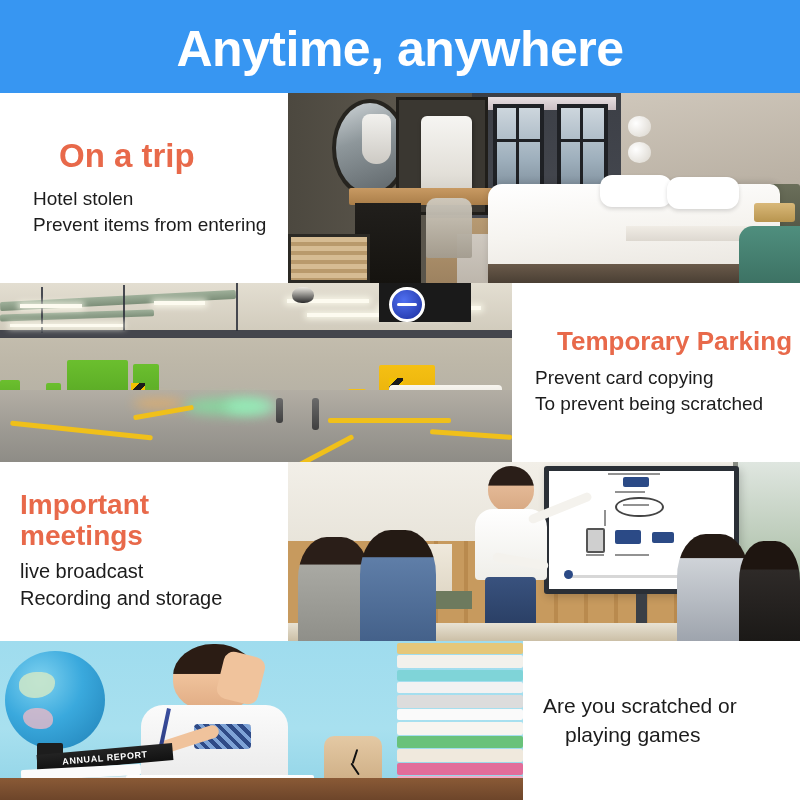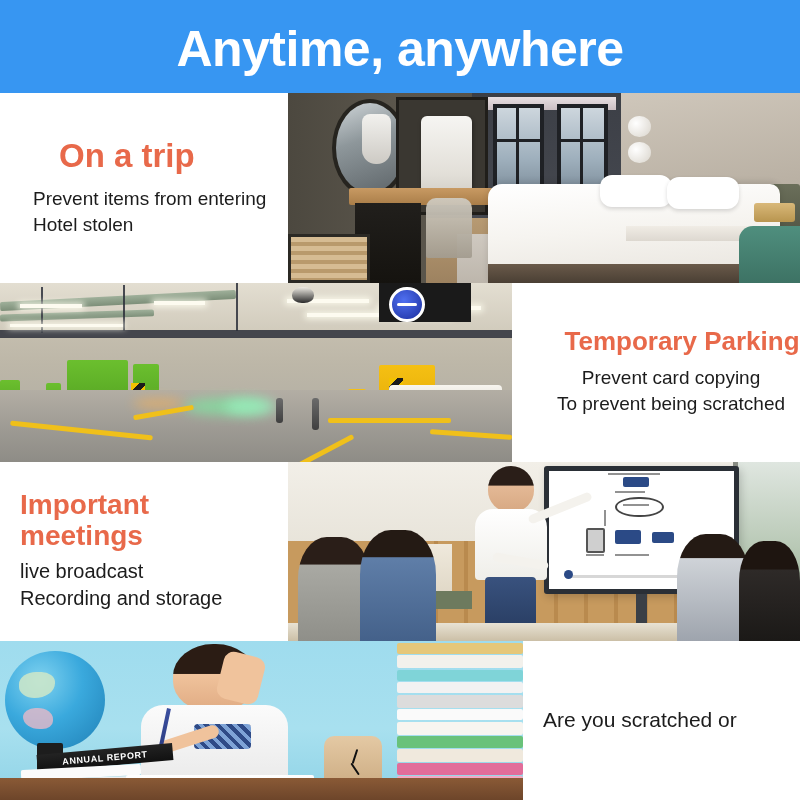--- a/index.html
+++ b/index.html
@@ -78,21 +78,21 @@
   
   #row1 { top: 93px; height: 190px; }
   #row1 .photo { left: 288px; width: 512px; }
   #row1 .textblock { left: 0; width: 288px; padding-left: 33px; box-sizing: border-box; }
   #row1 .card-title { font-size: 33px; padding-left: 26px; margin-bottom: 12px; }
   #row1 .card-line { font-size: 19px; }
 
   
   #row2 { top: 283px; height: 179px; }
   #row2 .photo { left: 0; width: 512px; }
-  #row2 .textblock { left: 512px; width: 288px; padding-left: 30px; box-sizing: border-box; text-align: center; }
+  #row2 .textblock { left: 512px; width: 288px; padding-left: 23px; box-sizing: border-box; }
   #row2 .card-title { font-size: 26px; padding-left: 22px; margin-bottom: 9px; }
   #row2 .card-line { font-size: 19px; }
 
   
   #row3 { top: 462px; height: 179px; }
   #row3 .photo { left: 288px; width: 512px; }
   #row3 .textblock { left: 0; width: 244px; padding-left: 20px; box-sizing: border-box; }
   #row3 .card-title { font-size: 28px; margin-bottom: 6px; }
   #row3 .card-line { font-size: 20px; }
 
@@ -314,22 +314,22 @@
         <div class="h-throw"></div>
         <div class="h-bedbase"></div>
         <div class="h-lamp"></div>
         <div class="h-sidetable"></div>
         <div class="h-bench"></div>
       </div>
     </div>
 
     <div class="textblock">
       <div class="card-title">On a trip</div>
+      <div class="card-line">Hotel stolen</div>
       <div class="card-line">Prevent items from entering</div>
-      <div class="card-line">Hotel stolen</div>
     </div>
   </div>
 
   <div class="row" id="row2">
 
     <div class="photo">
       <div class="scene garage">
         <div class="g-ceiling"></div>
 
         <div class="g-duct" style="left:0;top:7%;width:46%;height:9px;transform:rotate(-3deg);"></div>
@@ -486,16 +486,17 @@
           <div class="s-sbook" style="top:85%;height:7%;background:#f4a9c3;"></div>
           <div class="s-sbook" style="top:93%;height:7%;background:#d9d3c6;"></div>
         </div>
 
         <div class="s-desk"></div>
       </div>
     </div>
 
     <div class="textblock">
       <div class="card-line">Are you scratched or</div>
+      <div class="card-line indent">playing games</div>
     </div>
   </div>
 
 </div>
 
 </body></html>

